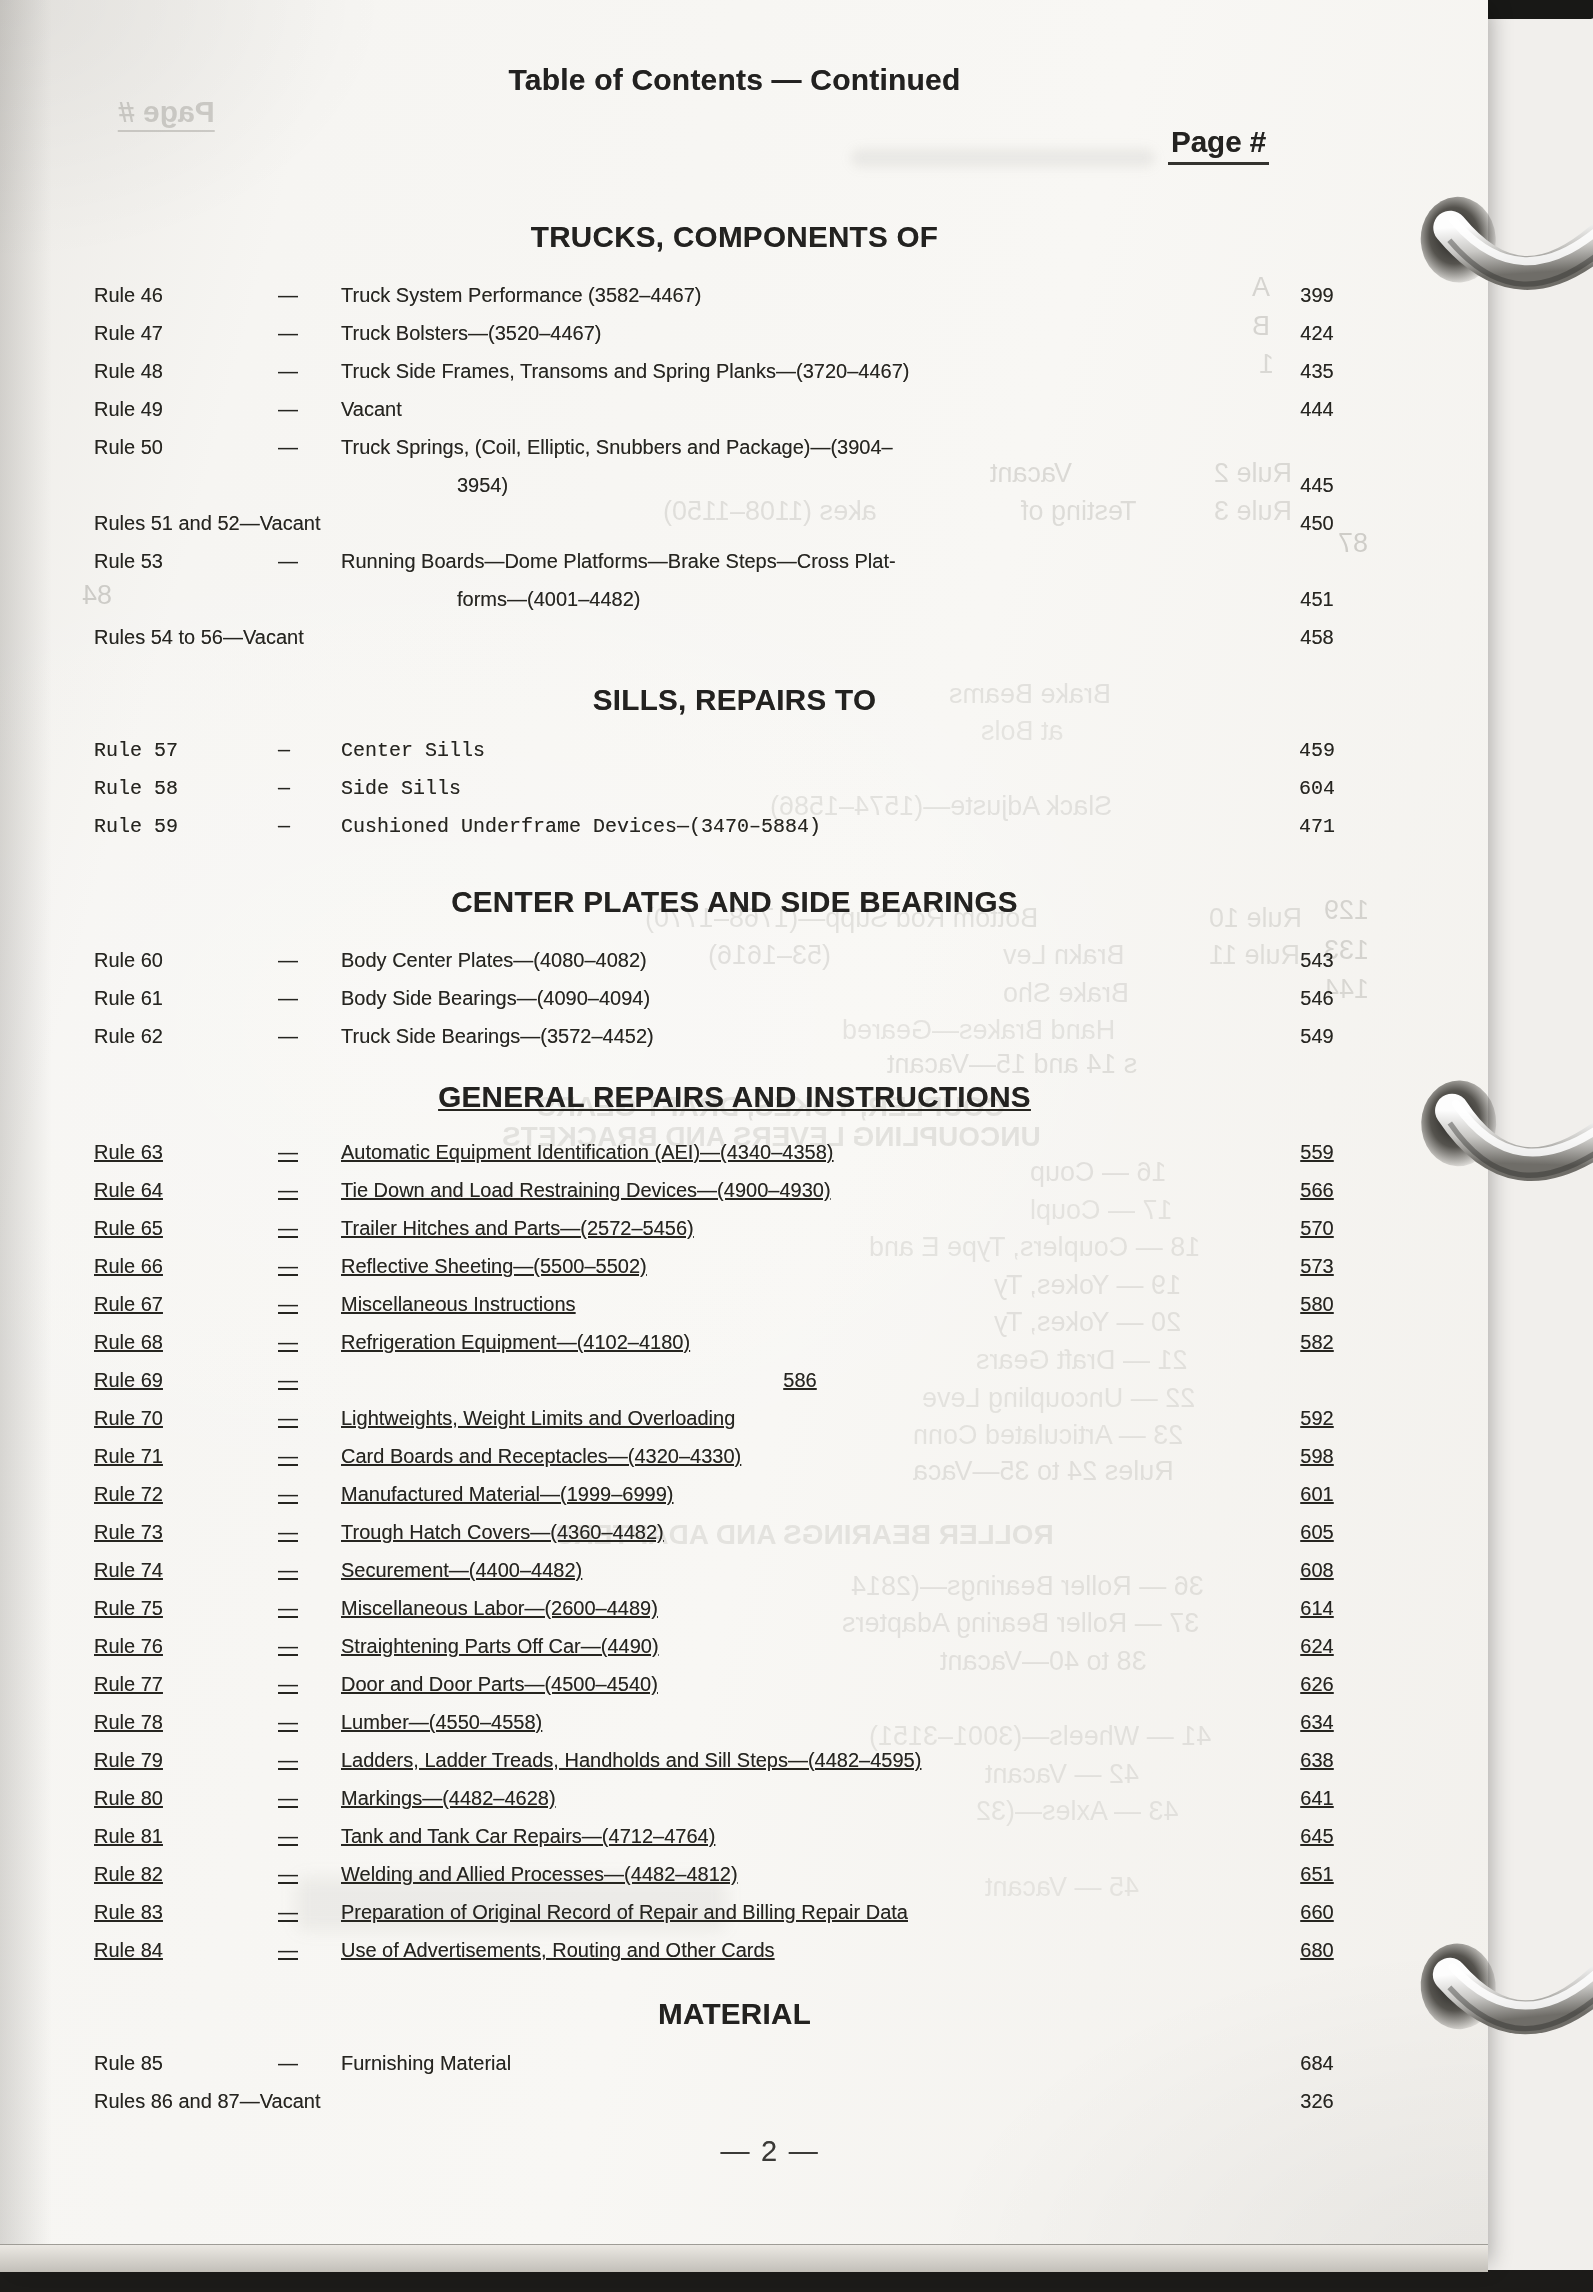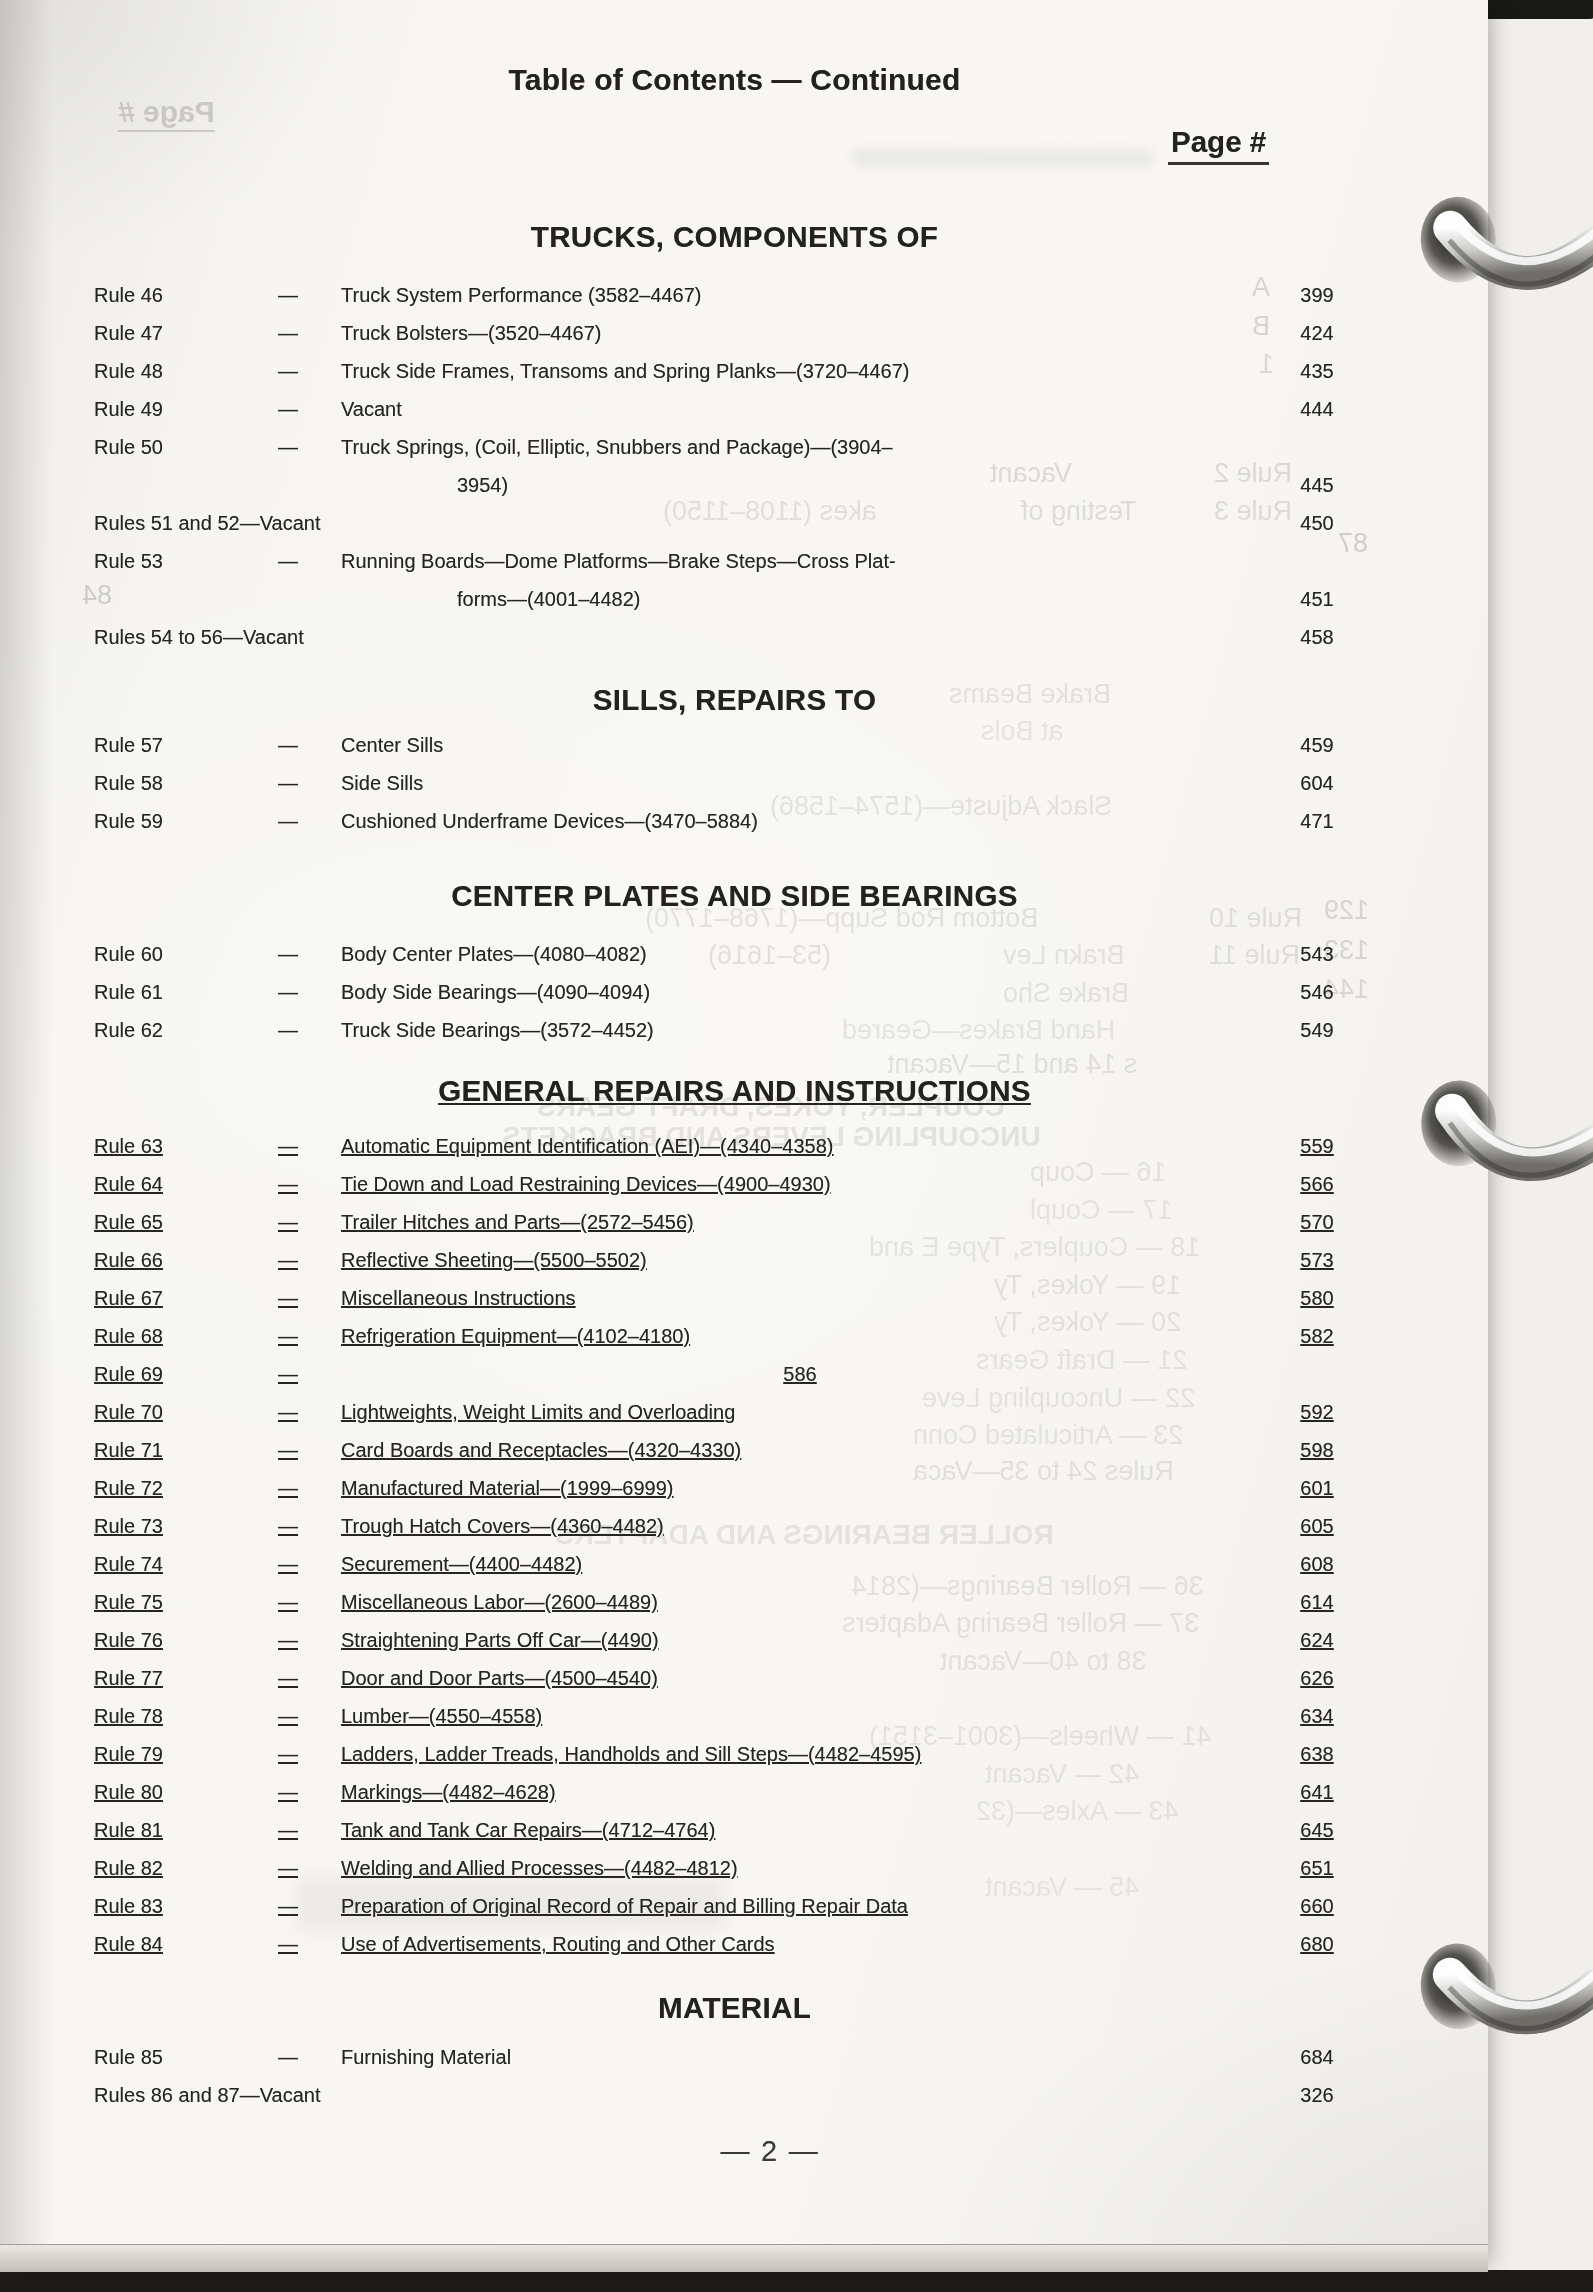--- a/index.html
+++ b/index.html
@@ -60,21 +60,21 @@
   }
   .c-label{white-space:nowrap;}
   .c-dash{text-align:left;}
   .c-page{text-align:center;}
   .c-text.cont{padding-left:116px;}
   .span-row .c-label{grid-column:1 / 4;}
 
   
   .toc-section:nth-of-type(1) .sec-rows{margin-top:19.7px;}
   .toc-section:nth-of-type(2){margin-top:25px;}
-  .toc-section:nth-of-type(2) .sec-rows{margin-top:7px;}
+  .toc-section:nth-of-type(2) .sec-rows{margin-top:13px;font-family:Liberation Mono, monospace;}
   .toc-section:nth-of-type(3){margin-top:37px;}
   .toc-section:nth-of-type(3) .sec-rows{margin-top:20.6px;}
   .toc-section:nth-of-type(4){margin-top:23px;text-decoration:underline;}
   .toc-section:nth-of-type(4) .sec-rows{margin-top:17px;}
   .toc-section:nth-of-type(5){margin-top:26px;}
   .toc-section:nth-of-type(5) .sec-rows{margin-top:10.7px;}
 
   .footer{
     position:absolute;left:116px;top:2135px;width:1308px;text-align:center;
     font-size:29px;color:#3b3a37;letter-spacing:1.8px;

